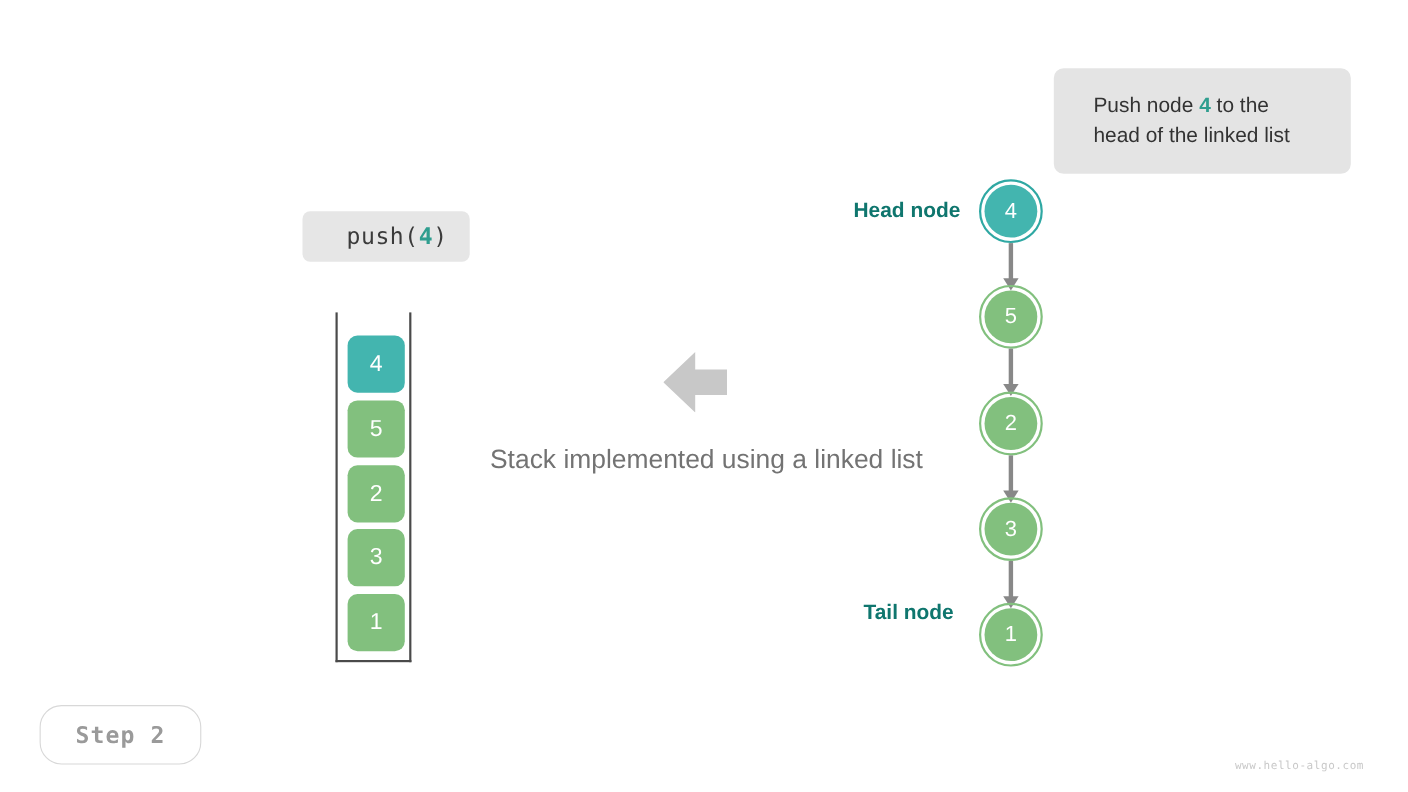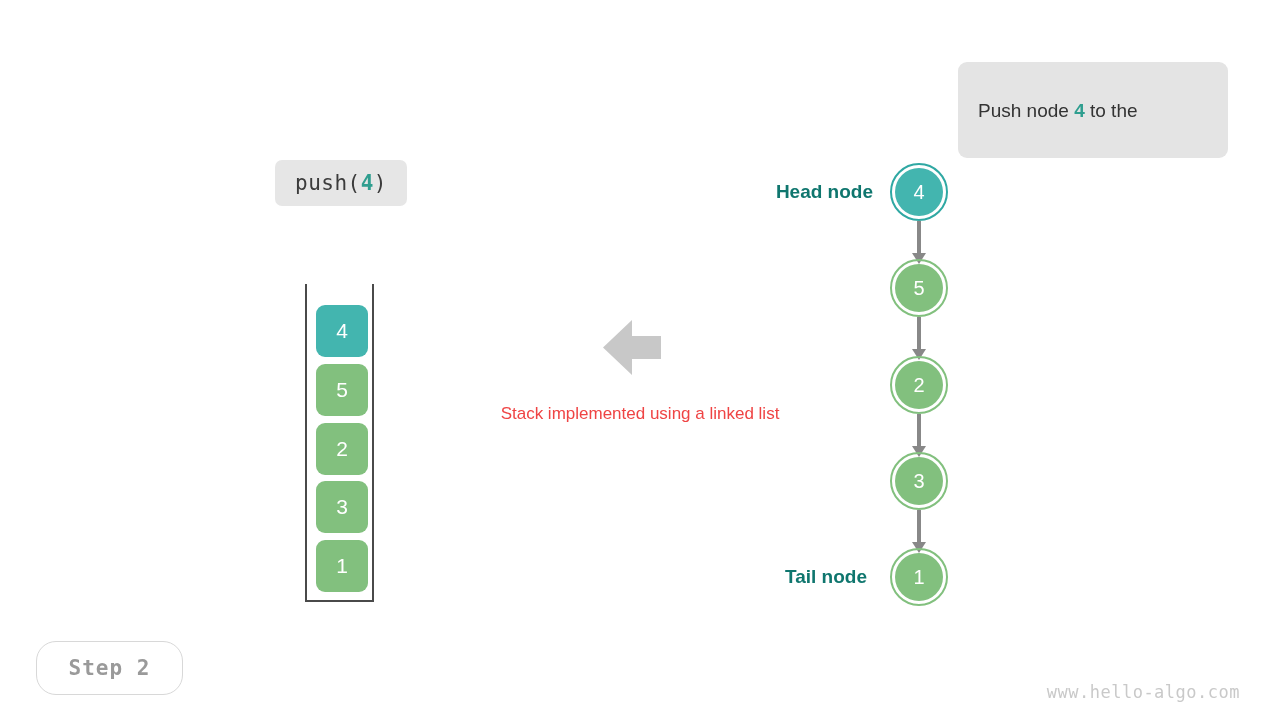--- a/index.html
+++ b/index.html
@@ -18,50 +18,51 @@
   
   .callout {
     position: absolute;
     left: 958px;
     top: 62px;
     width: 270px;
     height: 96px;
     background: #e4e4e4;
     border-radius: 9px;
     box-sizing: border-box;
-    padding: 18px 20px;
+    padding: 18px 36px;
     display: flex;
     align-items: center;
   }
   .callout-text {
     font-size: 19px;
     line-height: 27px;
     color: #333333;
   }
   .accent-num {
     color: #2f9e8f;
     font-weight: bold;
   }
 
   
   .op-label {
     position: absolute;
     left: 275px;
-    top: 160px;
+    top: 192px;
     width: 132px;
     height: 46px;
     background: #e6e6e6;
     border-radius: 7px;
     display: flex;
     align-items: center;
     justify-content: center;
     font-family: "DejaVu Sans Mono", monospace;
     font-size: 21px;
     color: #3b3b3b;
     letter-spacing: 0.5px;
+    padding-left: 20px;
   }
   .op-label .accent-num { color: #2f9e8f; }
 
   
   .stack-container {
     position: absolute;
     left: 305px;
     top: 284px;
     width: 69px;
     height: 318px;
@@ -94,23 +95,23 @@
     width: 58px;
     height: 55px;
   }
 
   
   .caption {
     position: absolute;
     left: 441px;
     top: 404px;
     width: 398px;
-    text-align: center;
-    font-size: 17px;
-    color: #ef4444;
+    text-align: right;
+    font-size: 24px;
+    color: #737373;
   }
 
   
   .ll-node {
     position: absolute;
     width: 58px;
     height: 58px;
     border-radius: 50%;
     box-sizing: border-box;
     border: 2px solid #82c07e;
@@ -173,31 +174,32 @@
     color: #9a9a9a;
     letter-spacing: 1px;
   }
 
   
   .watermark {
     position: absolute;
     right: 40px;
     bottom: 18px;
     font-family: "DejaVu Sans Mono", monospace;
-    font-size: 17px;
+    font-size: 10px;
     color: #c9c9c9;
     letter-spacing: 0.5px;
   }
 </style>
 </head>
 <body>
 
 <div class="callout">
   <div class="callout-text">
     <span>Push node </span><span class="accent-num">4</span><span> to the</span><br>
+    <span>head of the linked list</span>
   </div>
 </div>
 
 <div class="op-label">
   <span>push(</span>
     <span class="accent-num">4</span>
     <span>)</span>
 </div>
 
 <div class="stack-container">
@@ -210,21 +212,21 @@
 
 <div class="big-arrow">
   <svg width="58" height="55" viewBox="0 0 58 55">
     <polygon points="0,27.5 29,0 29,16 58,16 58,39 29,39 29,55" fill="#c8c8c8"></polygon>
   </svg>
 </div>
 
 <div class="caption">Stack implemented using a linked list</div>
 
 <div class="node-label" style="left:700px; top:181px; width:173px;">Head node</div>
-<div class="node-label" style="left:700px; top:566px; width:167px;">Tail node</div>
+<div class="node-label" style="left:700px; top:547px; width:167px;">Tail node</div>
 
 <div class="ll-node teal" style="left:890px; top:163px;">
   <div class="inner">4</div>
 </div>
 <div class="ll-edge" style="left:917px; top:221px; height:36px;"></div>
 <div class="ll-arrowhead" style="left:912px; top:253px;"></div>
 
 <div class="ll-node" style="left:890px; top:259px;">
   <div class="inner">5</div>
 </div>

